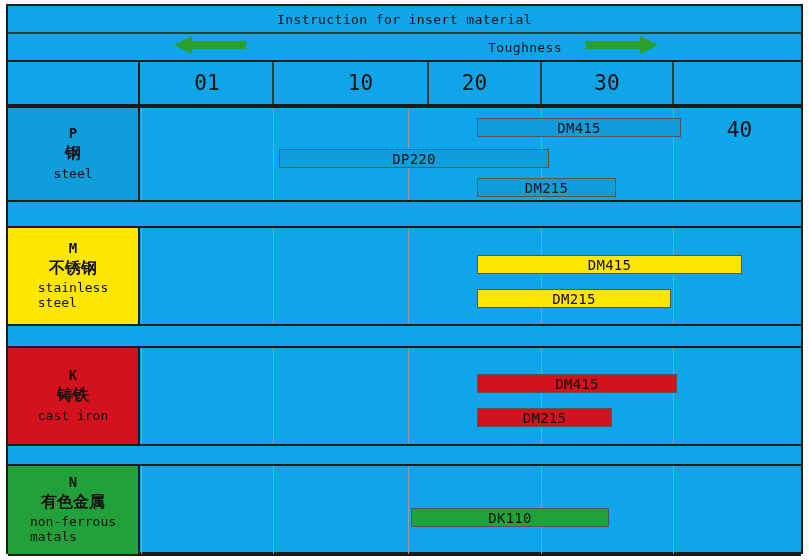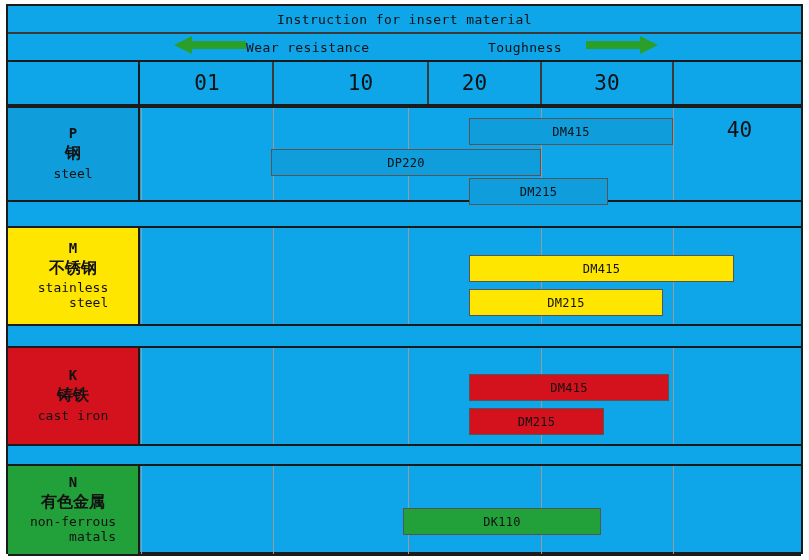--- a/index.html
+++ b/index.html
@@ -48,49 +48,48 @@
   
   .block{position:absolute;left:0;width:100%;box-sizing:border-box;
     border-top:2px solid #1b1b1b;border-bottom:2px solid #1b1b1b;}
   .cat{position:absolute;left:0;top:0;width:133px;height:100%;
     box-sizing:border-box;border-right:2px solid #1b1b1b;
     display:flex;flex-direction:column;align-items:center;justify-content:center;
     gap:5px;}
   .cat .code{font-size:14px;font-weight:bold;color:#111;line-height:1;}
   .cat .cn{font-size:16px;color:#111;line-height:1.05;
     font-family:"DejaVu Sans","Liberation Sans",sans-serif;font-weight:bold;}
-  .cat .en{font-size:13px;color:#111;line-height:1.15;text-align:right;}
+  .cat .en{font-size:13px;color:#111;line-height:1.15;text-align:left;}
 
   .plot{position:absolute;left:133px;top:0;right:0;height:100%;}
   .colsep{position:absolute;top:0;height:100%;width:0;
     border-left:1px solid #9a9a9a;}
 
-  .bar{position:absolute;height:27px;box-sizing:border-box;
+  .bar{position:absolute;height:19px;box-sizing:border-box;
     border:1px solid #555;
     display:flex;align-items:center;justify-content:center;
-    font-size:12px;color:#111;letter-spacing:.3px;}
+    font-size:14px;color:#111;letter-spacing:.3px;margin-left:8px;}
 </style>
 </head>
 <body>
 
 <div id="sheet">
   <div class="table">
 
     <div class="row title-row">
       <span class="txt">Instruction for insert material</span>
     </div>
 
     <div class="row arrow-row">
       <div class="inner">
         <span class="arrow-svg arrow-left">
           <svg width="72" height="18" viewBox="0 0 72 18">
             <polygon points="0,9 18,0 18,5 72,5 72,13 18,13 18,18" fill="#2aa02a"></polygon>
           </svg>
         </span>
-        <span class="arrow-label wear-label">Wear resistance</span>
         <span class="arrow-label tough-label">Toughness</span>
         <span class="arrow-svg arrow-right">
           <svg width="72" height="18" viewBox="0 0 72 18">
             <polygon points="72,9 54,0 54,5 0,5 0,13 54,13 54,18" fill="#2aa02a"></polygon>
           </svg>
         </span>
       </div>
     </div>
 
     <div class="row head-row">

